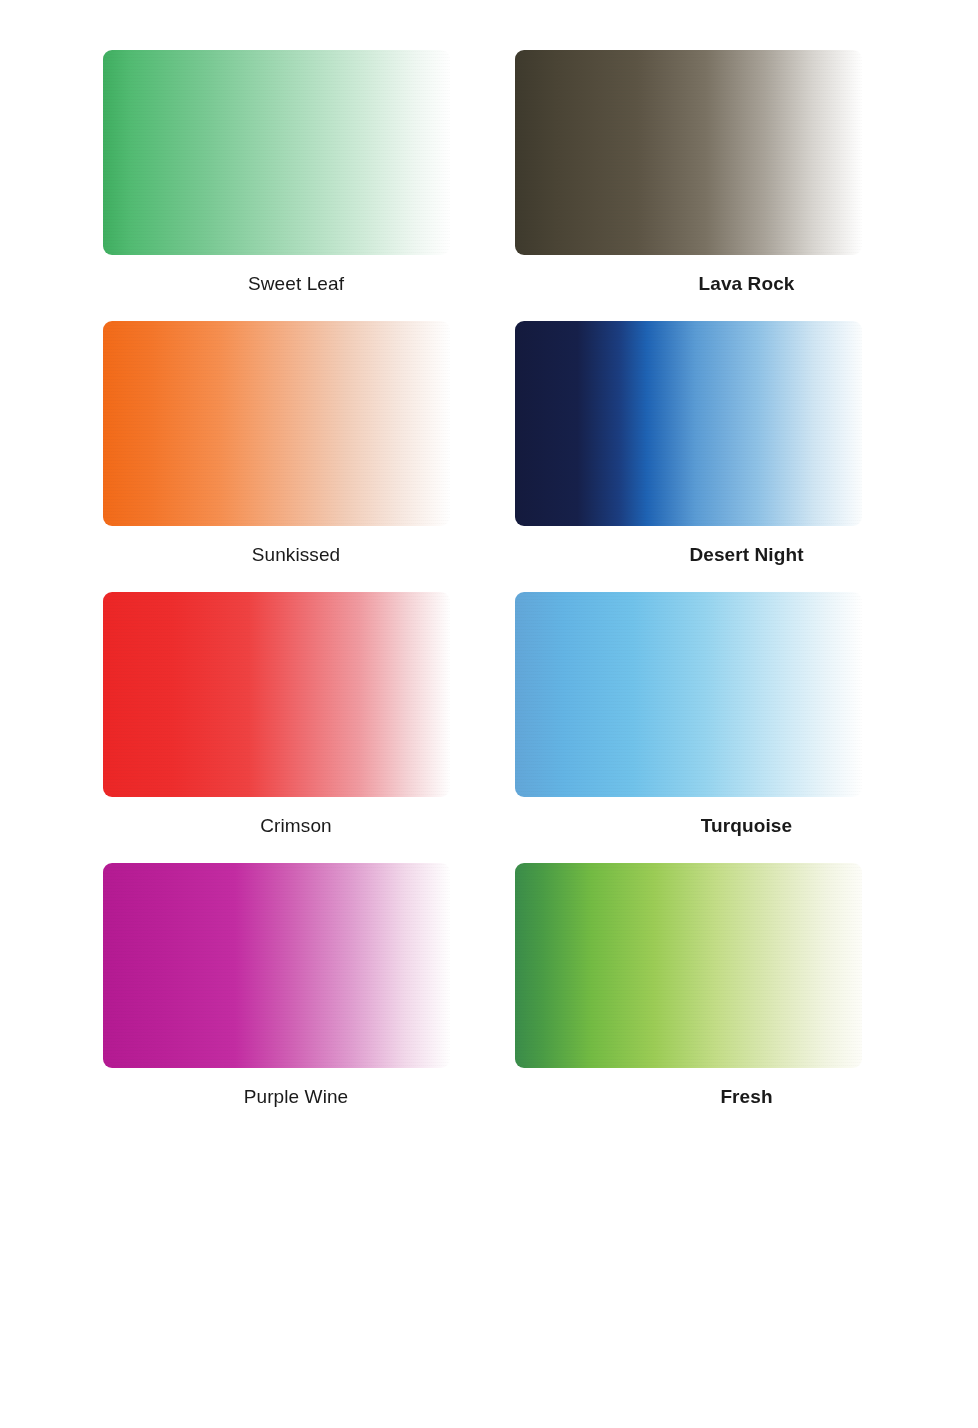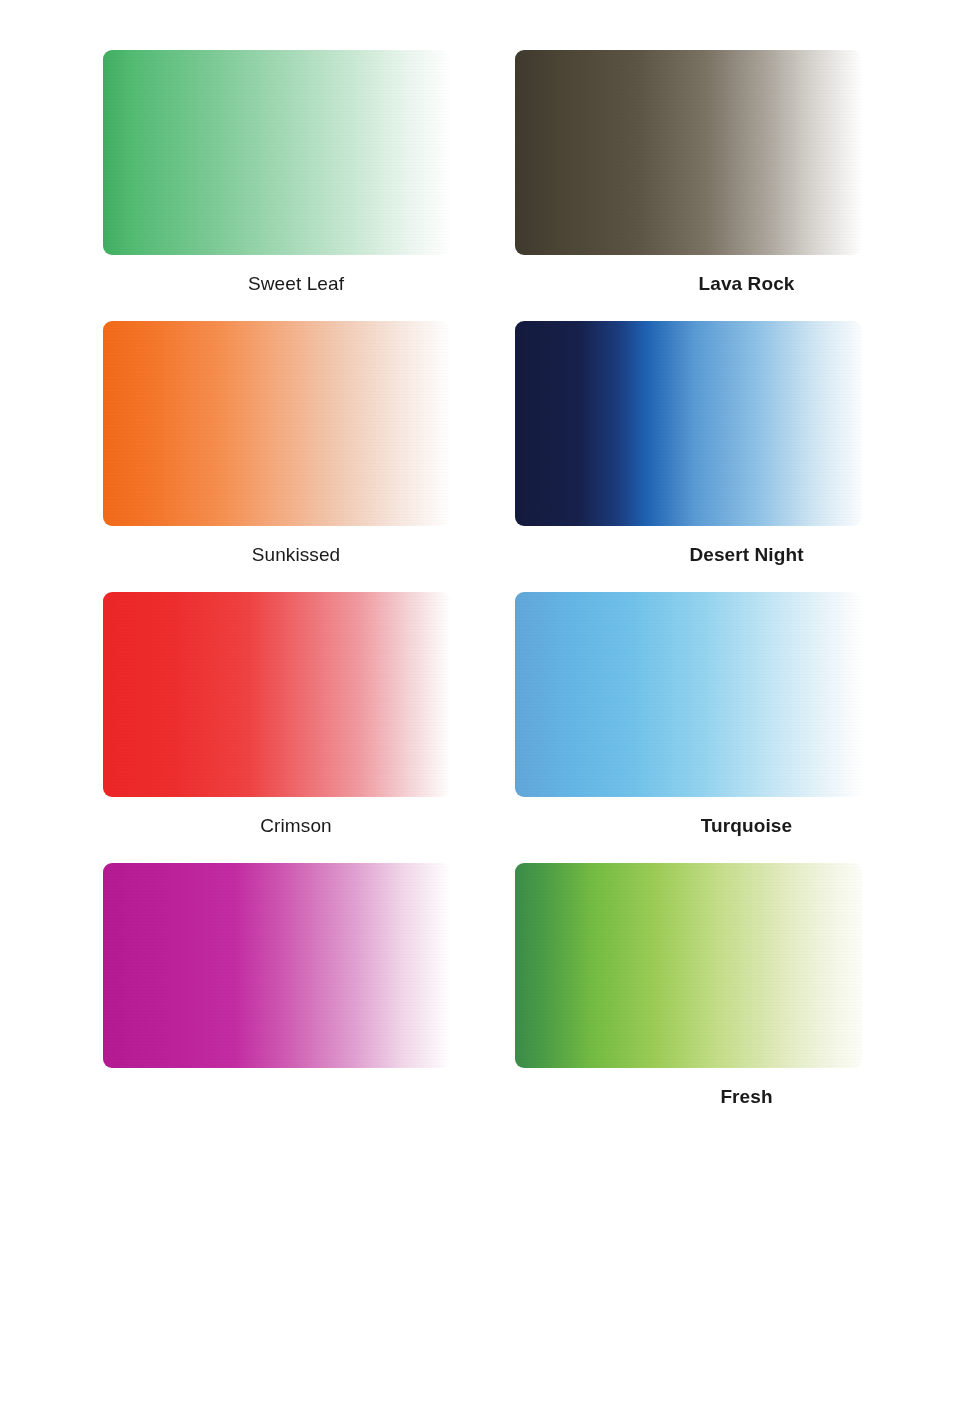--- a/index.html
+++ b/index.html
@@ -114,19 +114,20 @@
       <div class="swatch-cell col-left">
         <div class="swatch-chip" style="background: linear-gradient(90deg, rgb(236, 38, 38) 0%, rgb(238, 45, 45) 20%, rgb(239, 66, 66) 42%, rgb(239, 110, 114) 58%, rgb(240, 155, 161) 74%, rgb(245, 211, 214) 88%, rgb(255, 255, 255) 100%);"></div>
         <div class="swatch-label">Crimson</div>
       </div>
       <div class="swatch-cell col-right">
         <div class="swatch-chip" style="background: linear-gradient(90deg, rgb(98, 166, 216) 0%, rgb(99, 180, 228) 14%, rgb(112, 194, 234) 34%, rgb(149, 212, 239) 55%, rgb(196, 230, 245) 74%, rgb(234, 245, 250) 90%, rgb(255, 255, 255) 100%);"></div>
         <div class="swatch-label">Turquoise</div>
       </div>
       <div class="swatch-cell col-left">
         <div class="swatch-chip" style="background: linear-gradient(90deg, rgb(180, 26, 146) 0%, rgb(187, 33, 153) 18%, rgb(195, 44, 162) 38%, rgb(209, 99, 182) 55%, rgb(224, 158, 208) 72%, rgb(242, 216, 234) 87%, rgb(255, 255, 255) 100%);"></div>
+        <div class="swatch-label">Purple Wine</div>
       </div>
       <div class="swatch-cell col-right">
         <div class="swatch-chip" style="background: linear-gradient(90deg, rgb(58, 140, 74) 0%, rgb(74, 156, 69) 8%, rgb(115, 187, 67) 22%, rgb(155, 204, 85) 40%, rgb(195, 221, 135) 58%, rgb(223, 234, 187) 76%, rgb(242, 245, 226) 90%, rgb(253, 253, 248) 100%);"></div>
         <div class="swatch-label">Fresh</div>
       </div>
     </div>
 </div>
 
 </body></html>

